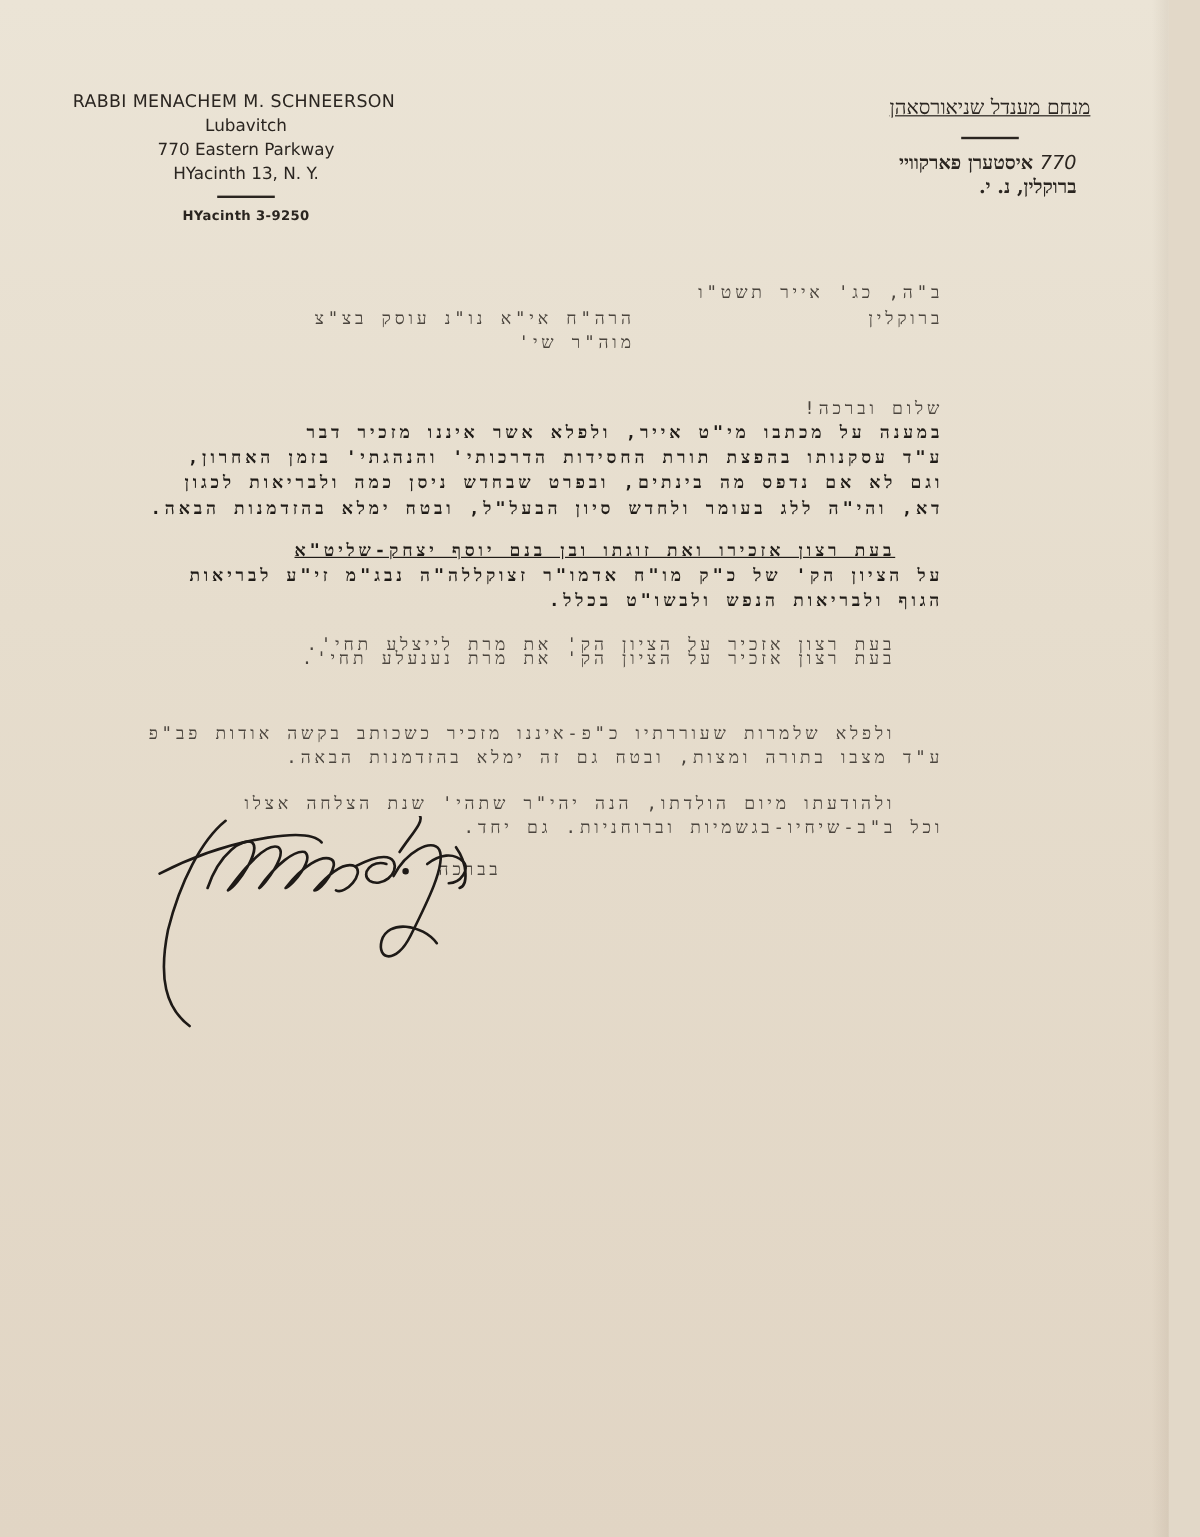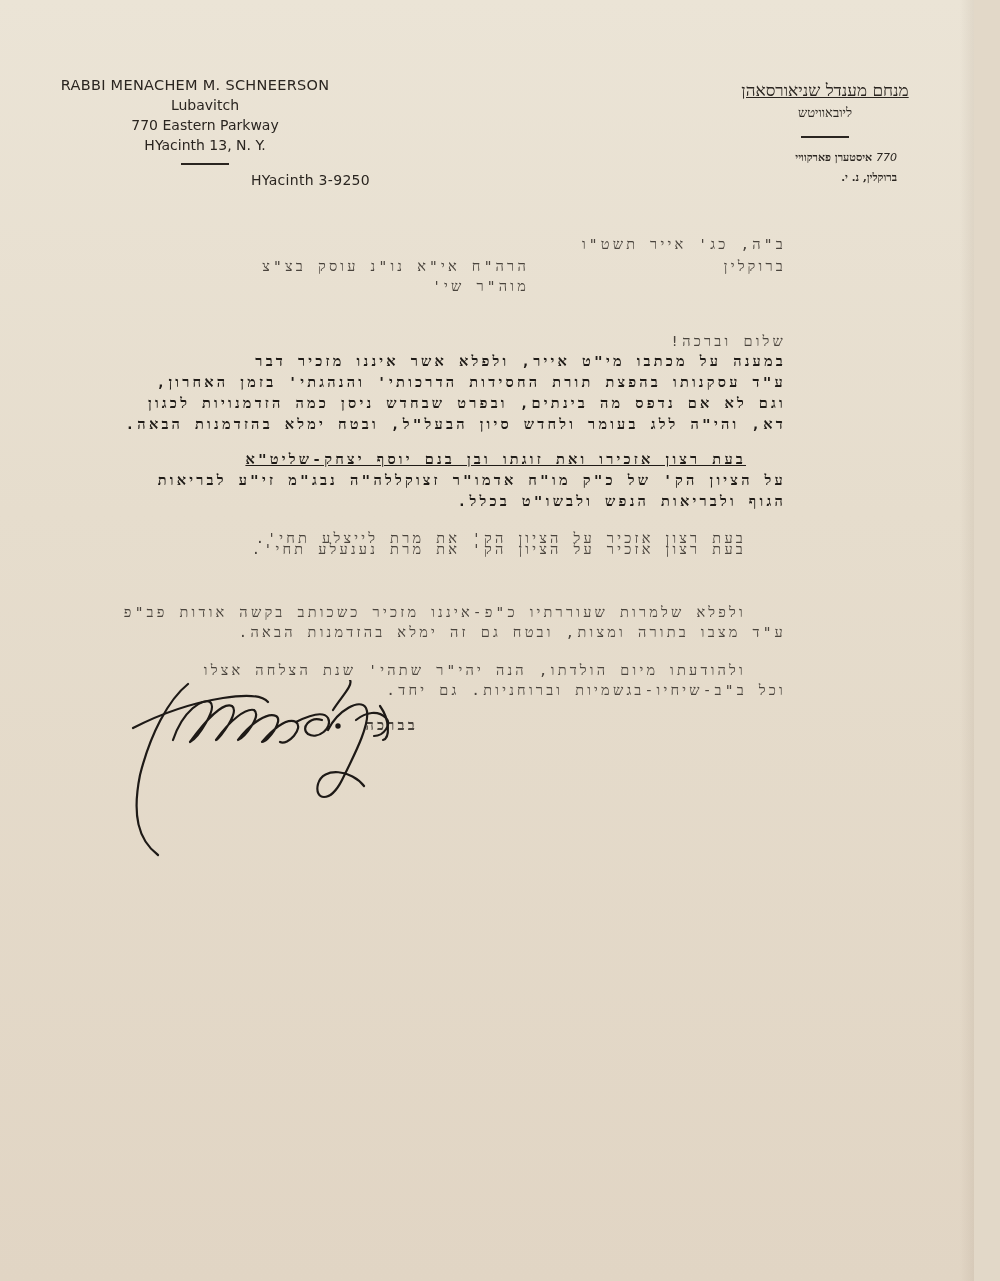--- a/index.html
+++ b/index.html
@@ -51,25 +51,24 @@
       font-size: 14px;
       line-height: 20px;
     }
     .lh-en .rule {
       width: 48px;
       height: 2px;
       background: #2a2520;
       margin: 8px auto 6px;
     }
     .lh-en .phone {
-      font-size: 14px;
-      font-weight: normal;
+      font-size: 11px;
+      font-weight: bold;
       line-height: 18px;
       letter-spacing: 0.3px;
-      text-align: right;
     }
 
     .lh-he {
       position: absolute;
       left: 705px;
       top: 78px;
       width: 240px;
       direction: rtl;
       text-align: center;
       font-family: "DejaVu Serif", serif;
@@ -85,21 +84,21 @@
       font-size: 13px;
       line-height: 22px;
     }
     .lh-he .rule {
       width: 48px;
       height: 2px;
       background: #2a2520;
       margin: 12px auto 10px;
     }
     .lh-he .addr {
-      font-size: 11px;
+      font-size: 16px;
       line-height: 20px;
       font-weight: bold;
       text-align: right;
       padding-right: 48px;
     }
     .lh-he .addr .num {
       font-style: italic;
       font-weight: normal;
       font-family: "DejaVu Sans", sans-serif;
     }
@@ -140,55 +139,54 @@
     <div class="name">RABBI MENACHEM M. SCHNEERSON</div>
     <div class="line">Lubavitch</div>
     <div class="line">770 Eastern Parkway</div>
     <div class="line">HYacinth 13, N. Y.</div>
     <div class="rule"></div>
     <div class="phone">HYacinth 3-9250</div>
   </div>
 
   <div class="lh-he">
     <div class="name">מנחם מענדל שניאורסאהן</div>
-    <div class="line">ליובאוויטש</div>
     <div class="rule"></div>
     <div class="addr">
       <span class="num">770</span>
       <span>איסטערן פארקוויי</span>
     </div>
     <div class="addr">ברוקלין, נ. י.</div>
   </div>
 
   <div class="typed light" style="right:188px; top:236px;">ב"ה, כג' אייר תשט"ו</div>
   <div class="typed light" style="right:188px; top:258px;">ברוקלין</div>
   <div class="typed light" style="right:445px; top:258px;">הרה"ח אי"א נו"נ עוסק בצ"צ</div>
   <div class="typed light" style="right:445px; top:278px;">מוה"ר        שי'</div>
 
   <div class="typed light" style="right:188px; top:333px;">שלום וברכה!</div>
 
   <div class="typed dark" style="right:188px; top:353px;">במענה על מכתבו מי"ט אייר, ולפלא אשר איננו מזכיר דבר</div>
   <div class="typed dark" style="right:188px; top:374px;">ע"ד עסקנותו בהפצת תורת החסידות הדרכותי' והנהגתי' בזמן האחרון,</div>
-  <div class="typed dark" style="right:188px; top:395px;">וגם לא אם נדפס מה בינתים, ובפרט שבחדש ניסן כמה הזדמנויות לכגון</div>
+  <div class="typed dark" style="right:188px; top:395px;">וגם לא אם נדפס מה בינתים, ובפרט שבחדש ניסן כמה ולבריאות לכגון</div>
   <div class="typed dark" style="right:188px; top:416px;">דא, והי"ה ללג בעומר ולחדש סיון הבעל"ל, ובטח ימלא בהזדמנות הבאה.</div>
 
   <div class="typed dark" style="right:228px; top:451px;text-decoration:underline;">בעת רצון אזכירו ואת זוגתו ובן בנם יוסף יצחק-שליט"א</div>
   <div class="typed dark" style="right:188px; top:472px;">על הציון הק' של כ"ק מו"ח אדמו"ר זצוקללה"ה נבג"מ זי"ע לבריאות</div>
   <div class="typed dark" style="right:188px; top:493px;">הגוף ולבריאות הנפש ולבשו"ט בכלל.</div>
 
   <div class="typed light" style="right:228px; top:530px;text-align:center;">בעת רצון אזכיר על הציון הק' את מרת לייצלע תחי'.</div>
   <div class="typed light" style="right:228px; top:541px;">בעת רצון אזכיר על הציון הק' את מרת נענעלע תחי'.</div>
 
   <div class="typed light" style="right:228px; top:604px;">ולפלא שלמרות שעוררתיו כ"פ-איננו מזכיר כשכותב בקשה אודות פב"פ</div>
   <div class="typed light" style="right:188px; top:624px;">ע"ד מצבו בתורה ומצות, ובטח גם זה ימלא בהזדמנות הבאה.</div>
 
   <div class="typed light" style="right:228px; top:662px;">ולהודעתו מיום הולדתו, הנה יהי"ר שתהי' שנת הצלחה אצלו</div>
   <div class="typed light" style="right:188px; top:682px;">וכל ב"ב-שיחיו-בגשמיות וברוחניות. גם יחד.</div>
 
-  <div class="typed light" style="right:556px; top:717px;font-weight:bold;">בברכה</div>
+  <div class="typed light" style="right:556px; top:717px;">בברכה</div>
 
   <svg class="signature" viewBox="0 0 300 200">
     <g fill="none" stroke="#1e1a17" stroke-width="2.2" stroke-linecap="round" stroke-linejoin="round">
       <path d="M5,48 C40,30 70,22 95,18 C120,14 135,16 140,22"></path>
       <path d="M60,4 C40,20 22,55 12,95 C4,135 10,160 30,175"></path>
       <path d="M45,60 C55,30 75,18 82,22 C90,28 70,58 62,62 C78,40 95,22 104,26 C112,32 92,58 88,60 C102,40 118,28 126,30 C134,36 116,58 110,60 C124,42 140,32 148,36 C156,40 140,62 134,62 C148,46 160,38 168,42 C176,48 160,66 152,62"></path>
       <path d="M168,42 C180,36 195,30 200,38 C205,48 190,60 180,54 C172,48 182,36 194,40"></path>
       <path d="M205,30 C215,15 225,5 222,0"></path>
       <path d="M200,50 C210,30 232,18 238,28 C244,40 228,72 214,100 C202,124 186,120 190,104 C195,86 224,90 236,106"></path>
       <path d="M228,40 C238,32 250,30 258,38 C264,44 256,56 246,56"></path>

